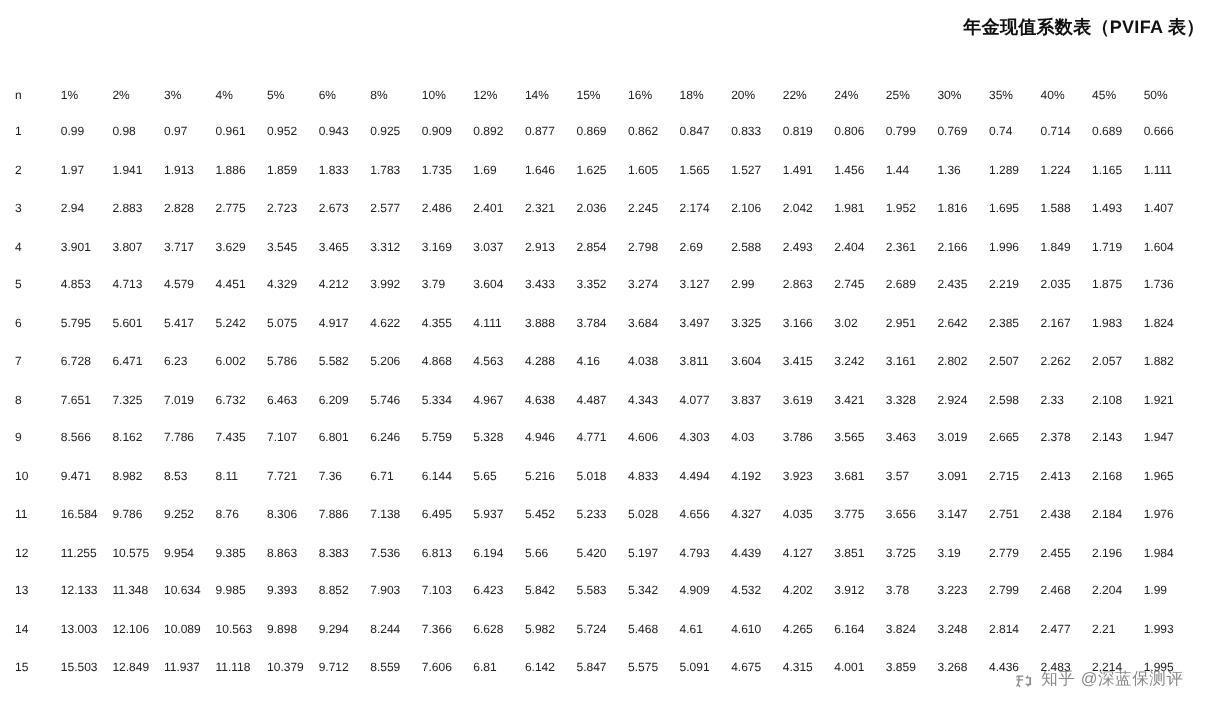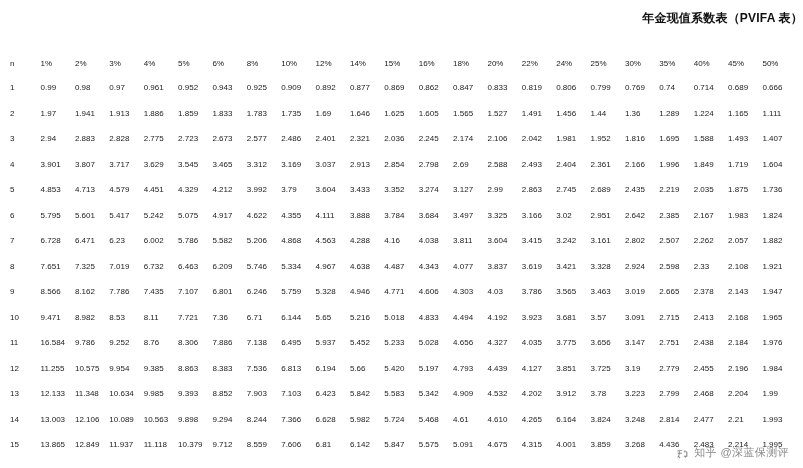--- a/index.html
+++ b/index.html
@@ -488,21 +488,21 @@
           <td>6.164</td>
           <td>3.824</td>
           <td>3.248</td>
           <td>2.814</td>
           <td>2.477</td>
           <td>2.21</td>
           <td>1.993</td>
         </tr>
         <tr>
           <td class="rowhead">15</td>
-          <td>13.865</td>
+          <td>15.503</td>
           <td>12.849</td>
           <td>11.937</td>
           <td>11.118</td>
           <td>10.379</td>
           <td>9.712</td>
           <td>8.559</td>
           <td>7.606</td>
           <td>6.81</td>
           <td>6.142</td>
           <td>5.847</td>

